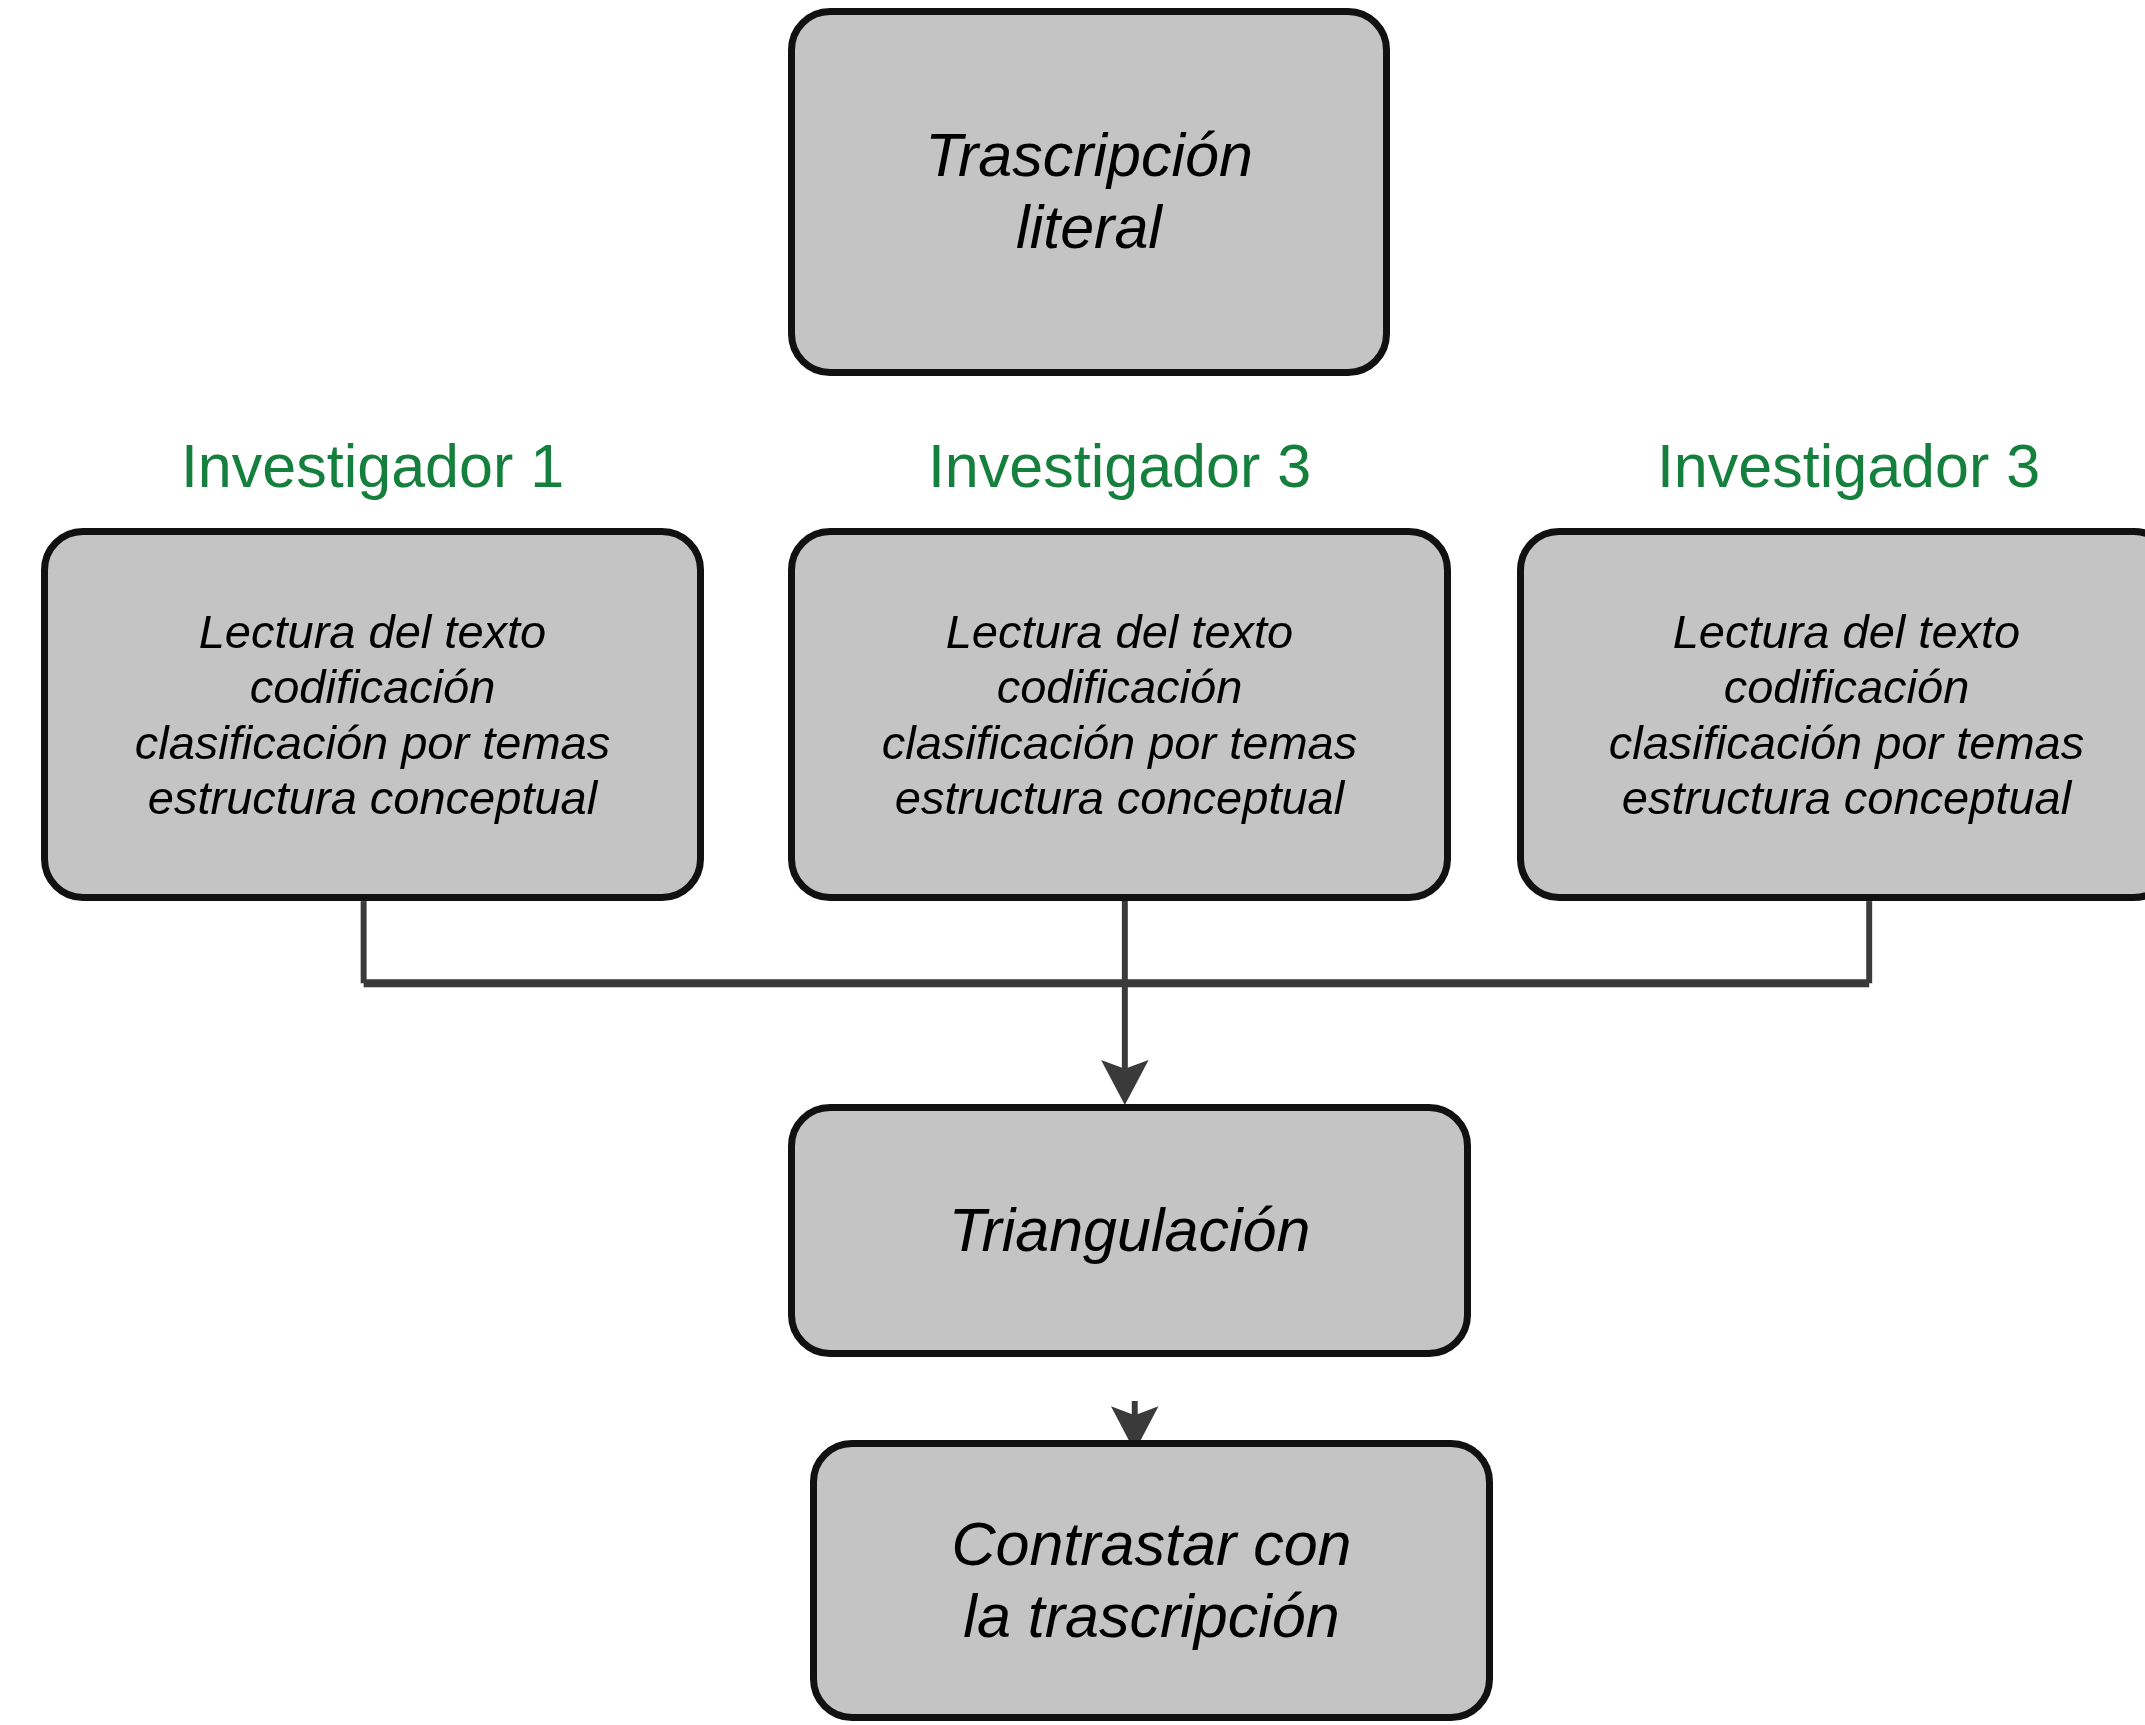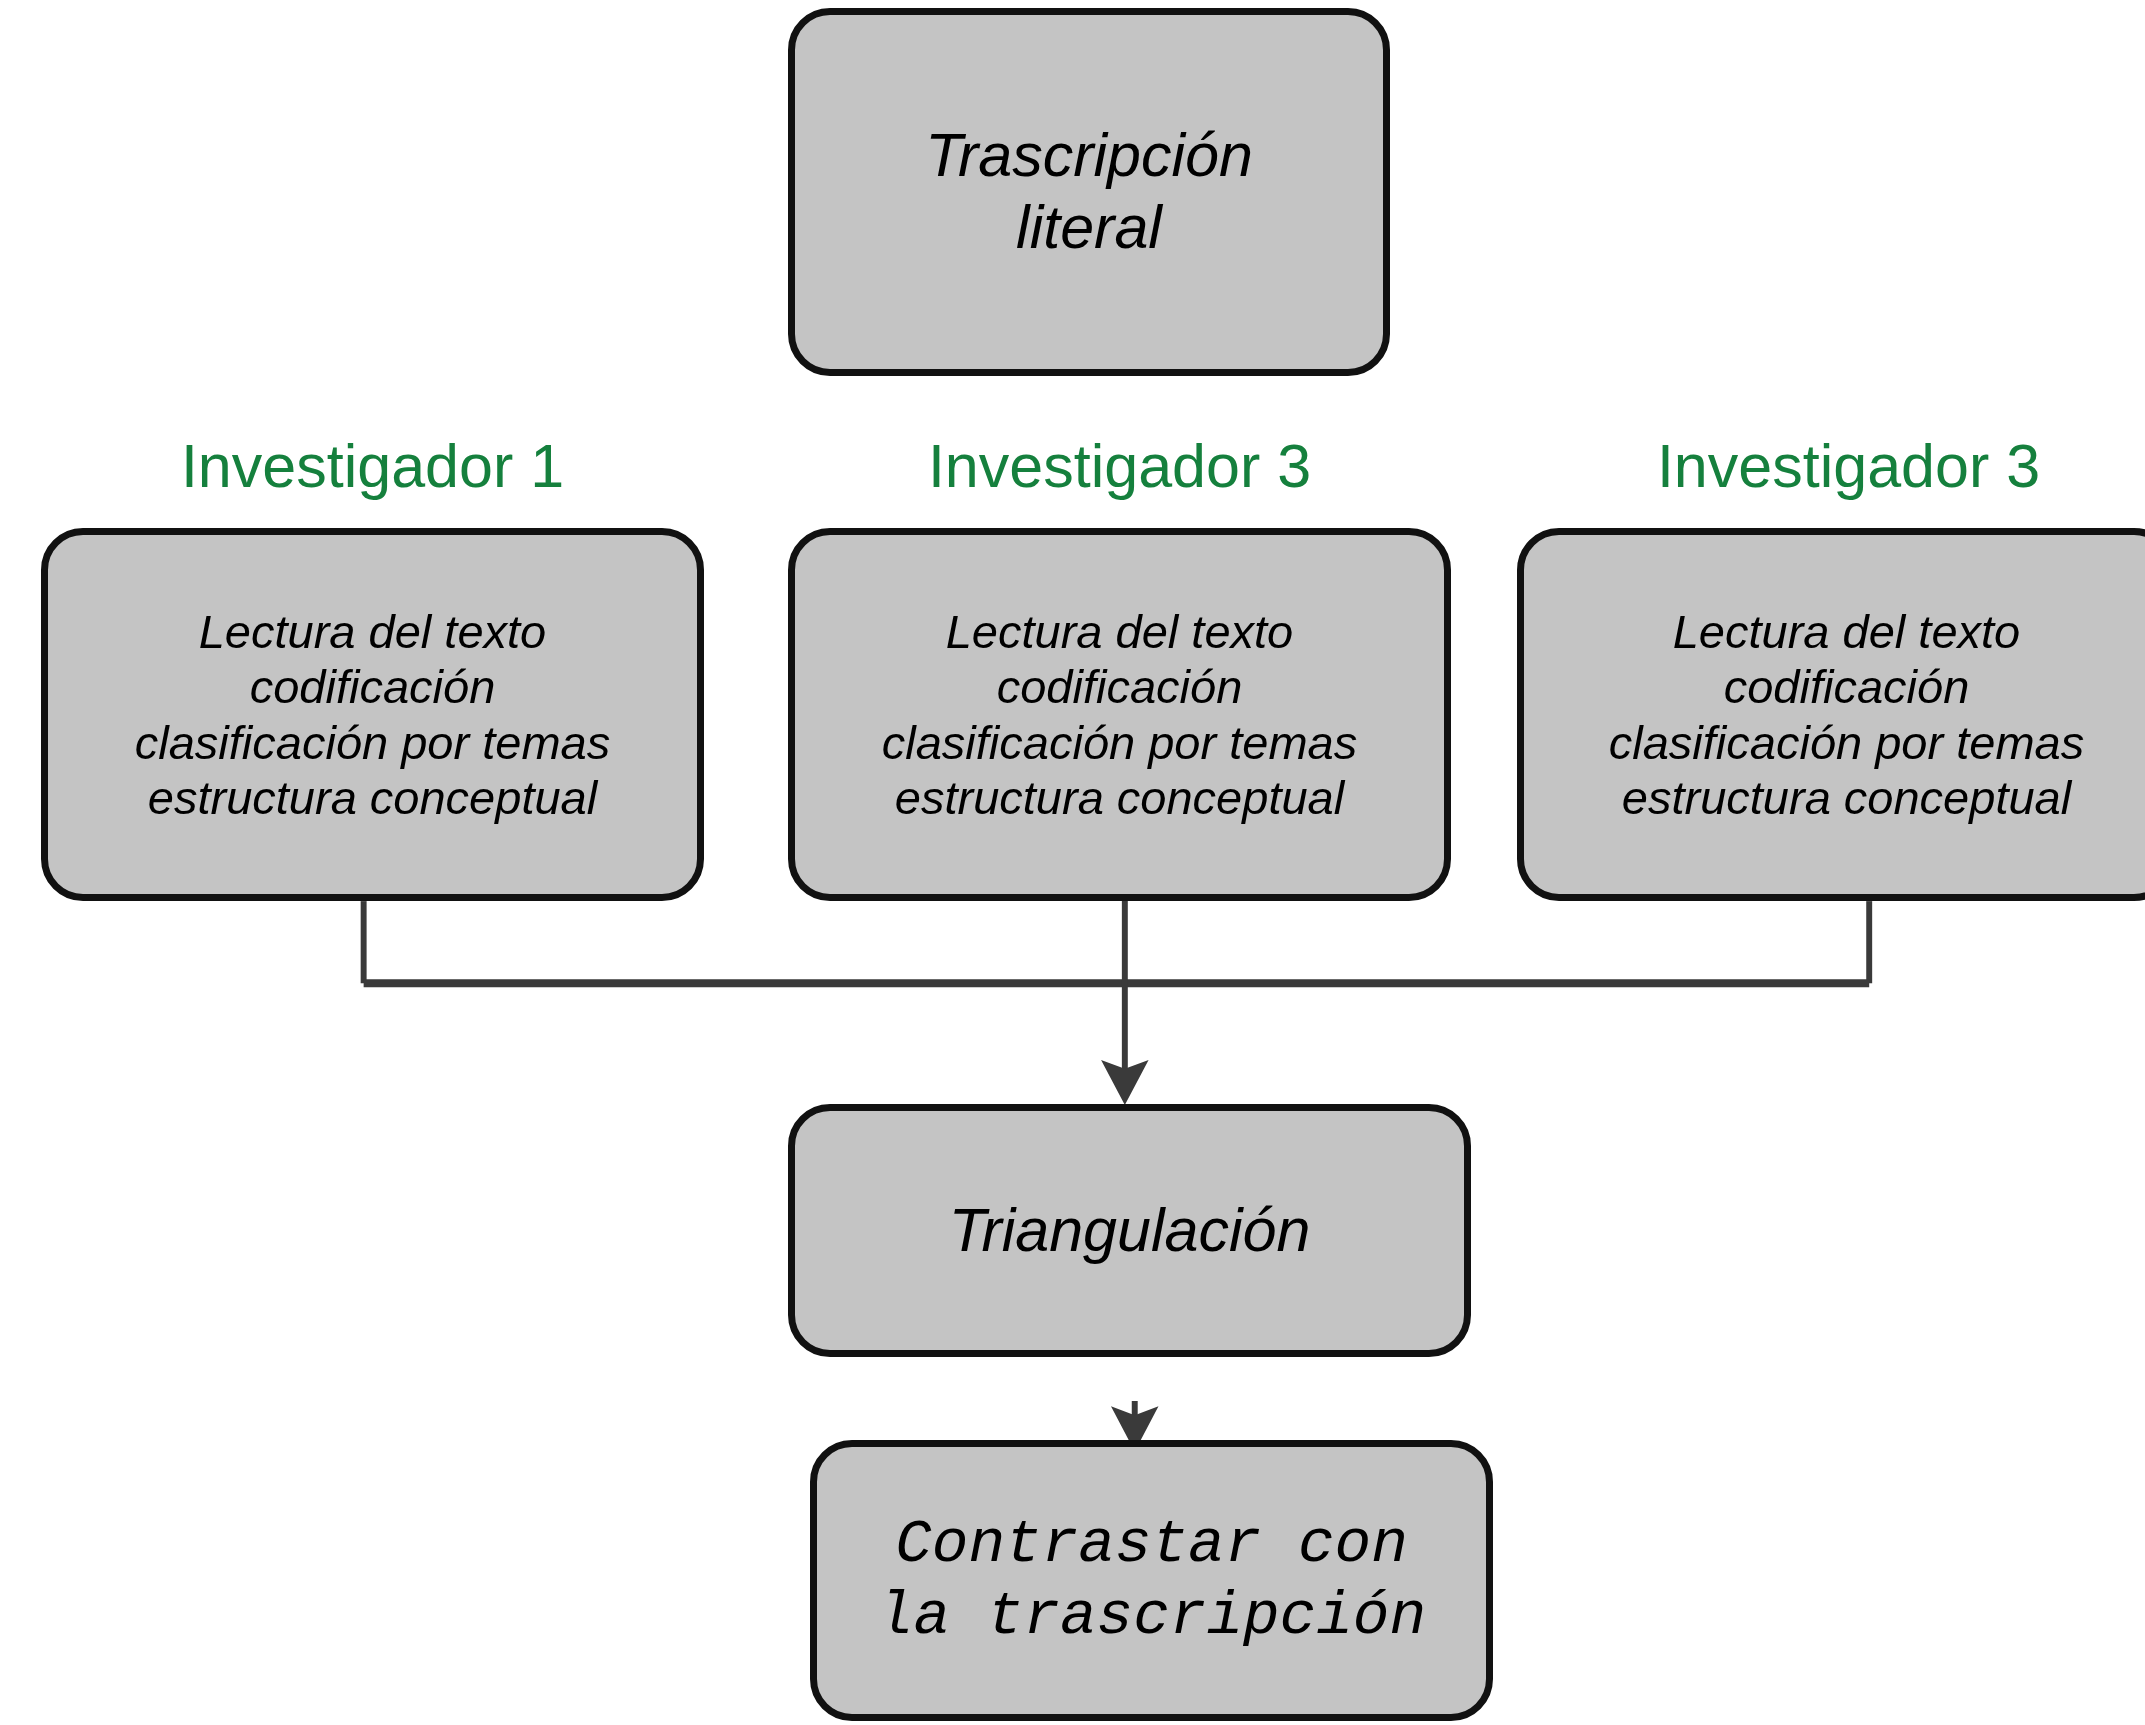--- a/index.html
+++ b/index.html
@@ -64,21 +64,21 @@
 
   #hdr-inv1 { left: 5px;    top: 436px; width: 663px; }
   #hdr-inv2 { left: 752px;  top: 436px; width: 663px; }
   #hdr-inv3 { left: 1481px; top: 436px; width: 663px; }
 
   #node-inv1 { left: 5px;    top: 528px; width: 663px; height: 373px; }
   #node-inv2 { left: 752px;  top: 528px; width: 663px; height: 373px; }
   #node-inv3 { left: 1481px; top: 528px; width: 659px; height: 373px; }
 
   #node-triangulacion { left: 752px; top: 1104px; width: 683px; height: 253px; }
-  #node-contrastar    { left: 774px; top: 1440px; width: 683px; height: 281px; font-family: Liberation Mono, monospace; }
+  #node-contrastar    { left: 774px; top: 1440px; width: 683px; height: 281px; }
 </style>
 </head>
 <body>
 
 <div id="canvas">
 
   <svg class="wires" viewBox="0 0 2167 1743">
     <defs>
       <marker id="arrowhead" markerWidth="9" markerHeight="9" refX="4.2" refY="4.4" orient="auto" markerUnits="strokeWidth">
         <path d="M0.6,0.4 L8.2,4.4 L0.6,8.4 L2.1,4.4 Z" fill="#3a3a3a"></path>

